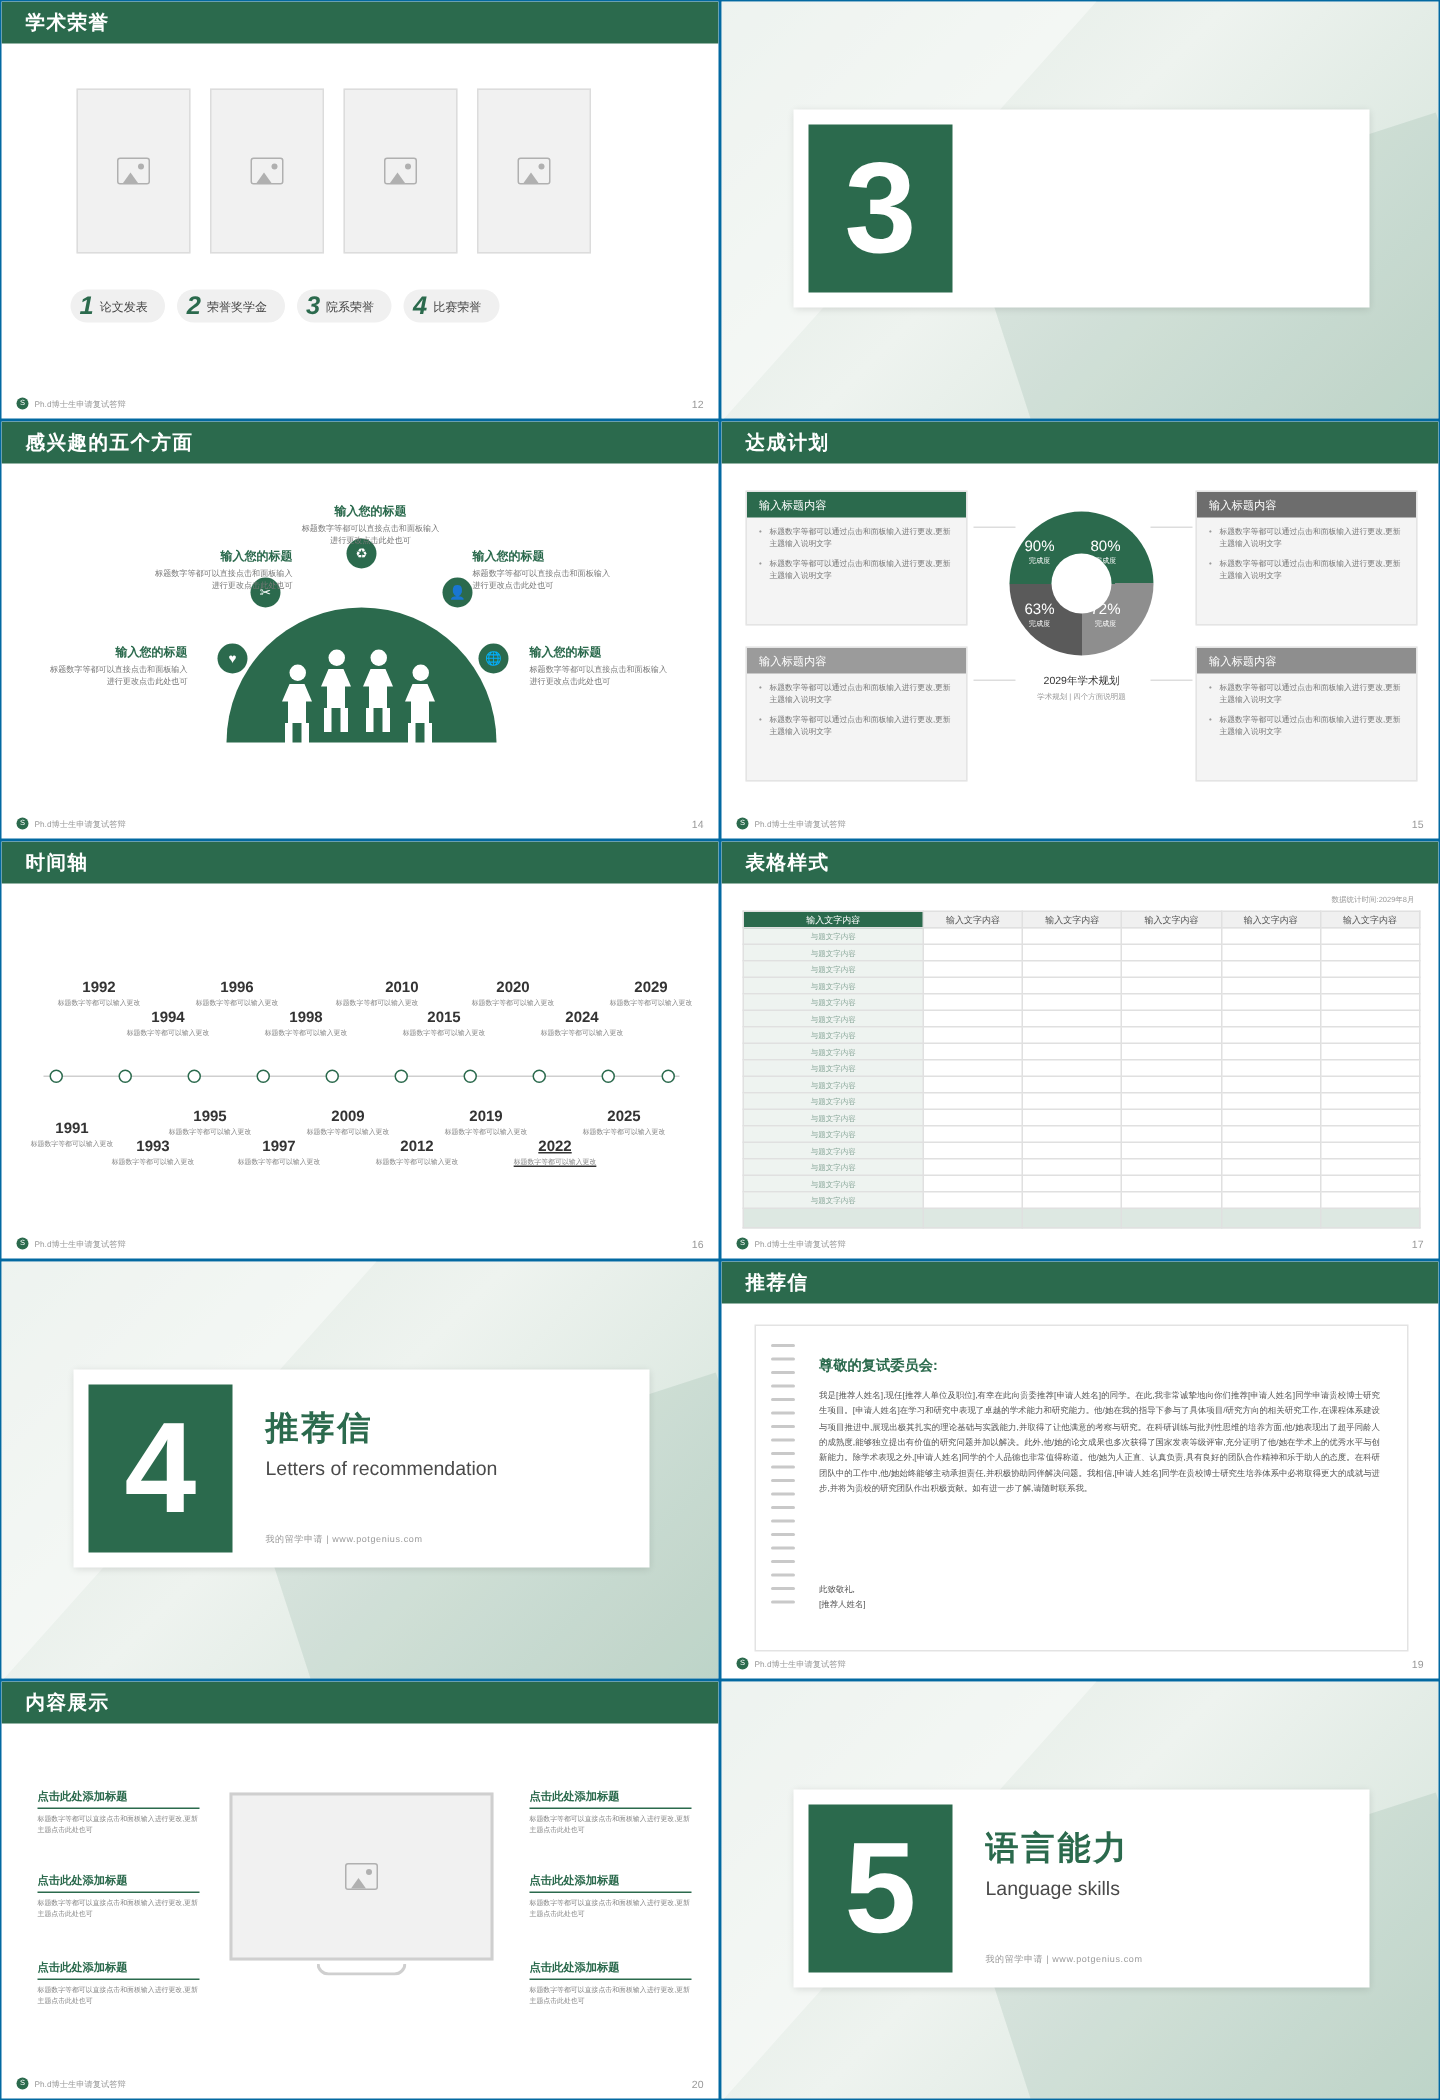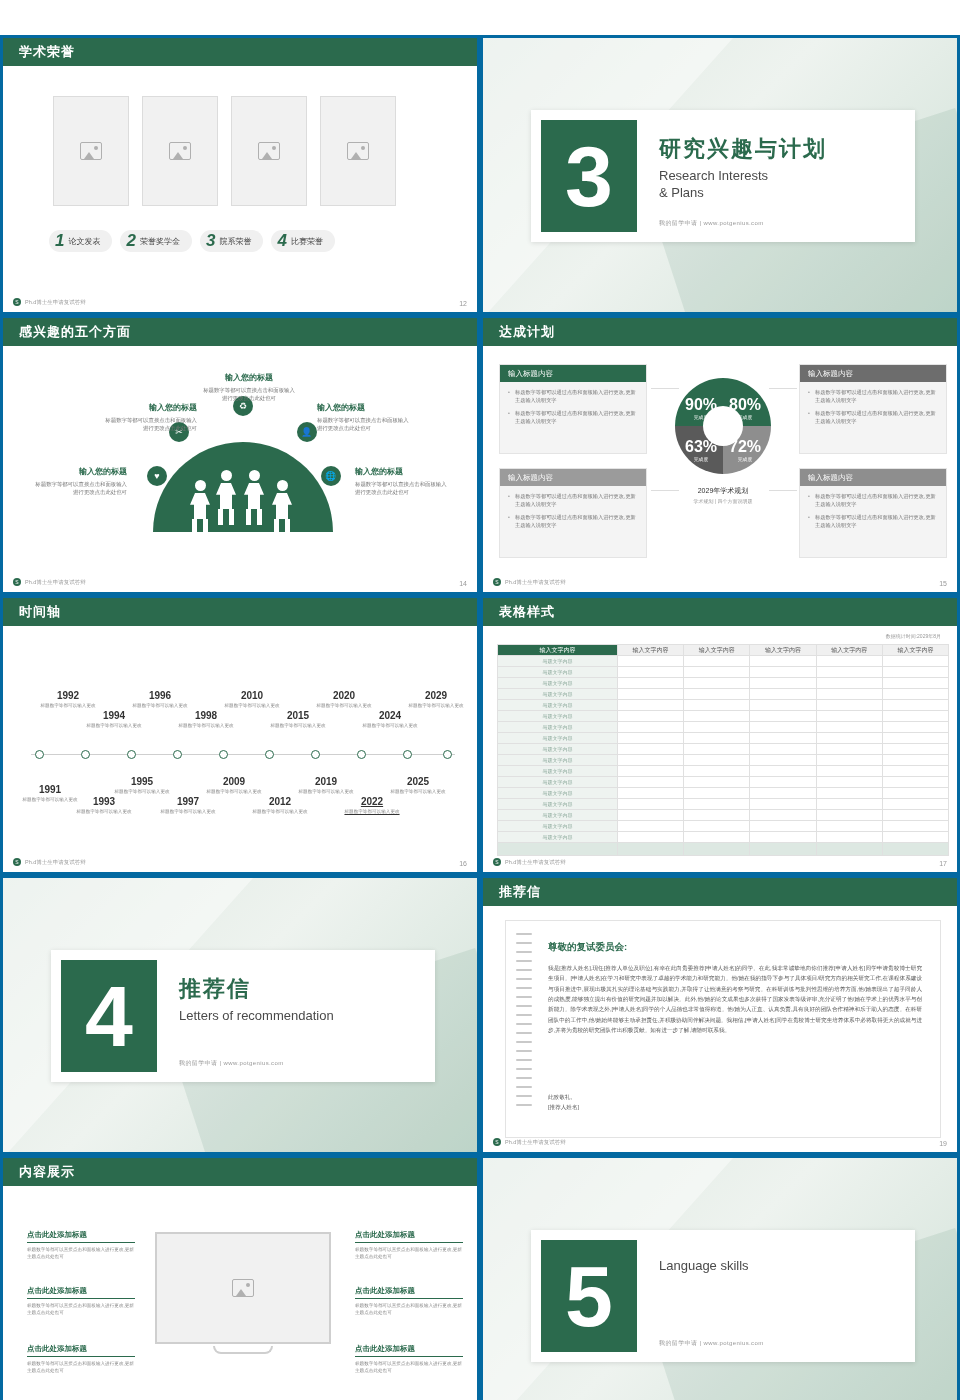--- a/index.html
+++ b/index.html
@@ -14,22 +14,21 @@
     display: grid;
     grid-template-columns: 480px 480px;
     grid-auto-rows: 280px;
     width: 960px; height: 1400px;
   }
   .slide {
     position: relative;
     width: 480px; height: 280px;
     overflow: hidden;
     background: #fff;
-    border: 3px solid #0369a1;
-    margin-top: 35px;
+    border: 1px solid #0369a1;
   }
   
   .hdr {
     position: absolute; left: 0; top: 0;
     width: 100%; height: 28px;
     background: #2b6a4d;
   }
   .hdr-title {
     position: absolute; left: 16px; top: 5px;
     color: #fff; font-size: 13px; font-weight: bold;
@@ -167,21 +166,21 @@
   .donut {
     position: absolute; left: 192px; top: 60px; width: 96px; height: 96px;
     border-radius: 50%;
     background: conic-gradient(#2b6a4d 0deg 90deg, #8e8e8e 90deg 180deg, #5a5a5a 180deg 270deg, #2b6a4d 270deg 360deg);
   }
   .donut::after {
     content: ""; position: absolute; left: 28px; top: 28px;
     width: 40px; height: 40px; border-radius: 50%; background: #fff;
   }
   .dlab { position: absolute; text-align: center; color: #fff; z-index: 2; }
-  .dlab .dv { font-size: 16px; font-weight: bold; }
+  .dlab .dv { font-size: 10px; font-weight: normal; }
   .dlab .dn { font-size: 4.8px; }
   .donut-cap { position: absolute; left: 190px; top: 168px; width: 100px; text-align: center; }
   .donut-cap .c1 { font-size: 7px; color: #333; }
   .donut-cap .c2 { font-size: 5px; color: #999; margin-top: 2px; }
   .dot-line { position: absolute; background: #ddd; }
 
   
   .tl-axis { position: absolute; left: 28px; top: 156px; width: 424px; height: 1px; background: #cfcfcf; }
   .tl-dot { position: absolute; top: 152px; width: 9px; height: 9px; border-radius: 50%; border: 1.4px solid #2b6a4d; background: #fff; }
   .tl-item { position: absolute; width: 58px; text-align: center; }
@@ -267,26 +266,20 @@
     <div class="footer-logo">
         <span class="badge">S</span>
         <span>Ph.d博士生申请复试答辩</span>
       </div>
     <div class="pageno">12</div>
   </div>
 
   <div class="slide section-slide">
     <div class="section-card">
       <div class="section-num">3</div>
-      <div class="section-txt">
-        <div class="section-cn">研究兴趣与计划</div>
-        <div class="section-en" style="white-space:pre-line">Research Interests
-&amp; Plans</div>
-        <div class="section-sub">我的留学申请 | www.potgenius.com</div>
-      </div>
     </div>
   </div>
 
   <div class="slide">
     <div class="hdr"></div>
     <div class="hdr-title">感兴趣的五个方面</div>
     <div class="arc-wrap">
       <div class="arc"></div>
       <div class="people">
         <div class="person" style="left:8px; top:18px;">
@@ -434,21 +427,21 @@
         <div class="tl-d">标题数字等都可以输入更改</div>
       </div>
     <div class="tl-item" style="left:128px; top:92px;">
         <div class="tl-y">1996</div>
         <div class="tl-d">标题数字等都可以输入更改</div>
       </div>
     <div class="tl-item" style="left:174px; top:112px;">
         <div class="tl-y">1998</div>
         <div class="tl-d">标题数字等都可以输入更改</div>
       </div>
-    <div class="tl-item" style="left:220px; top:92px;">
+    <div class="tl-item" style="left:220px; top:92px;text-align:right;">
         <div class="tl-y">2010</div>
         <div class="tl-d">标题数字等都可以输入更改</div>
       </div>
     <div class="tl-item" style="left:266px; top:112px;">
         <div class="tl-y">2015</div>
         <div class="tl-d">标题数字等都可以输入更改</div>
       </div>
     <div class="tl-item" style="left:312px; top:92px;">
         <div class="tl-y">2020</div>
         <div class="tl-d">标题数字等都可以输入更改</div>
@@ -765,19 +758,20 @@
         <span class="badge">S</span>
         <span>Ph.d博士生申请复试答辩</span>
       </div>
     <div class="pageno">20</div>
   </div>
 
   <div class="slide section-slide">
     <div class="section-card">
       <div class="section-num">5</div>
       <div class="section-txt">
+        <div class="section-cn">语言能力</div>
         <div class="section-en">Language skills</div>
         <div class="section-sub">我的留学申请 | www.potgenius.com</div>
       </div>
     </div>
   </div>
 
 </div>
 
 </body></html>

